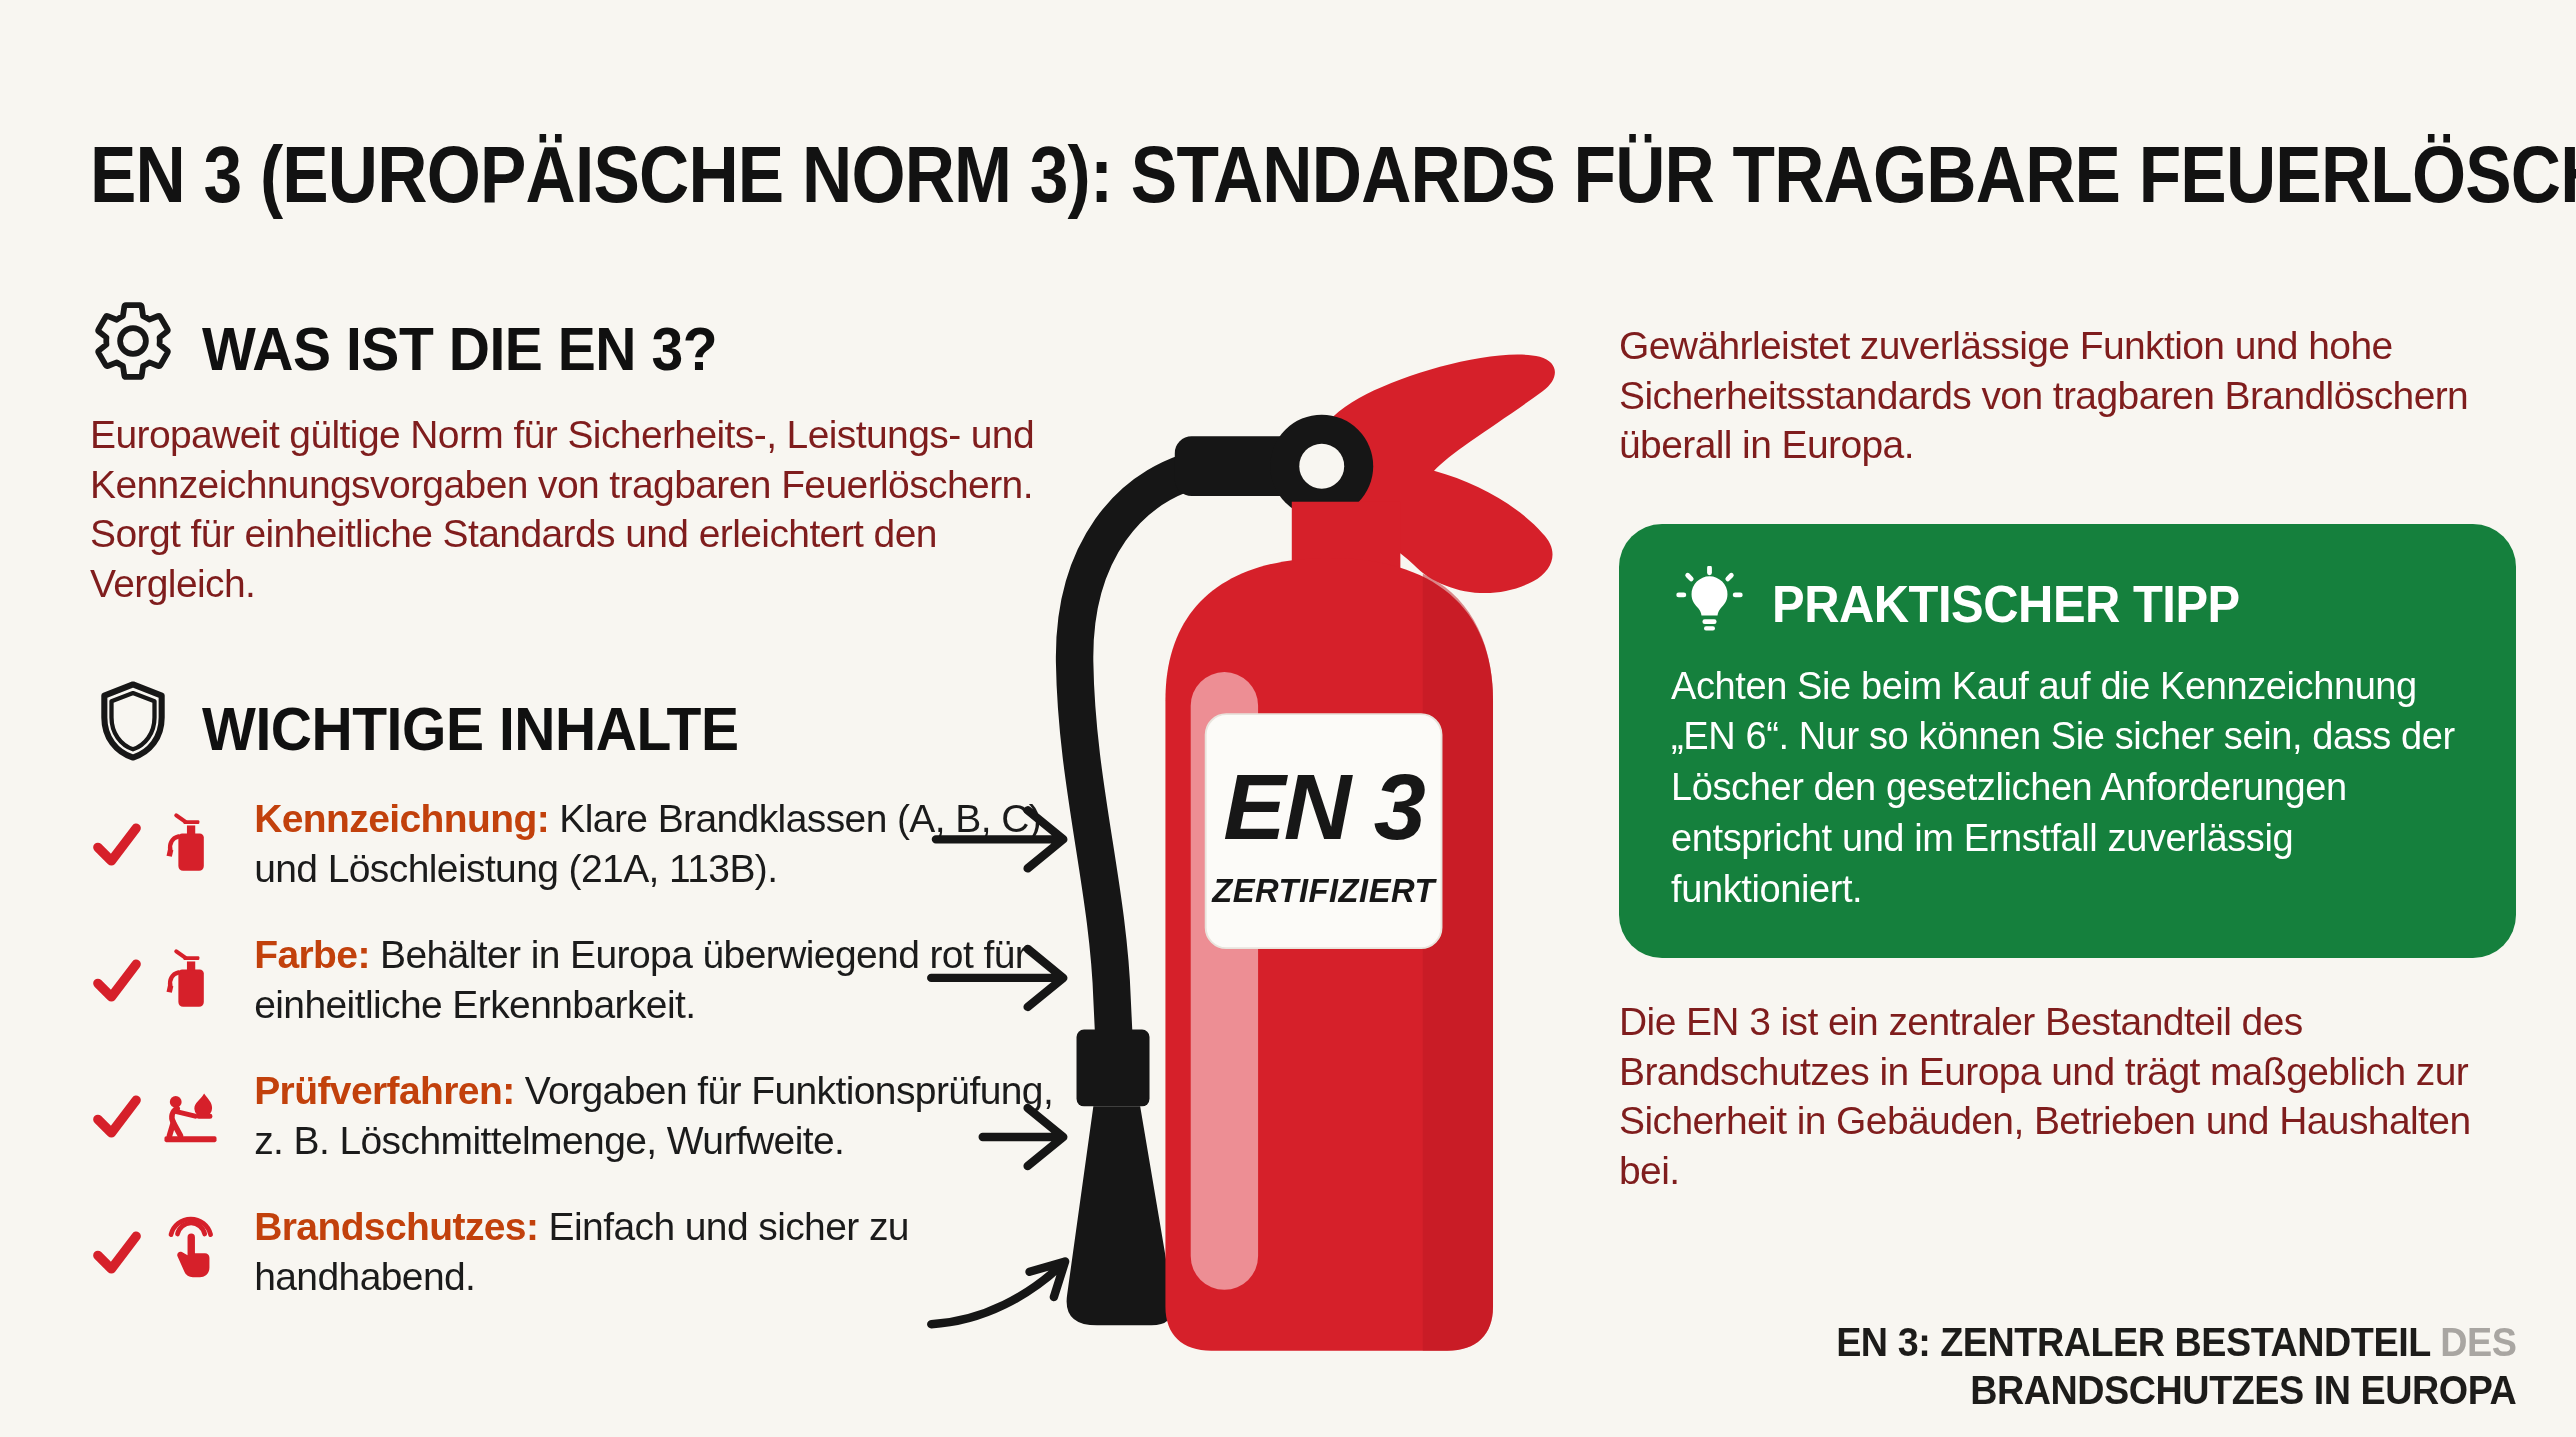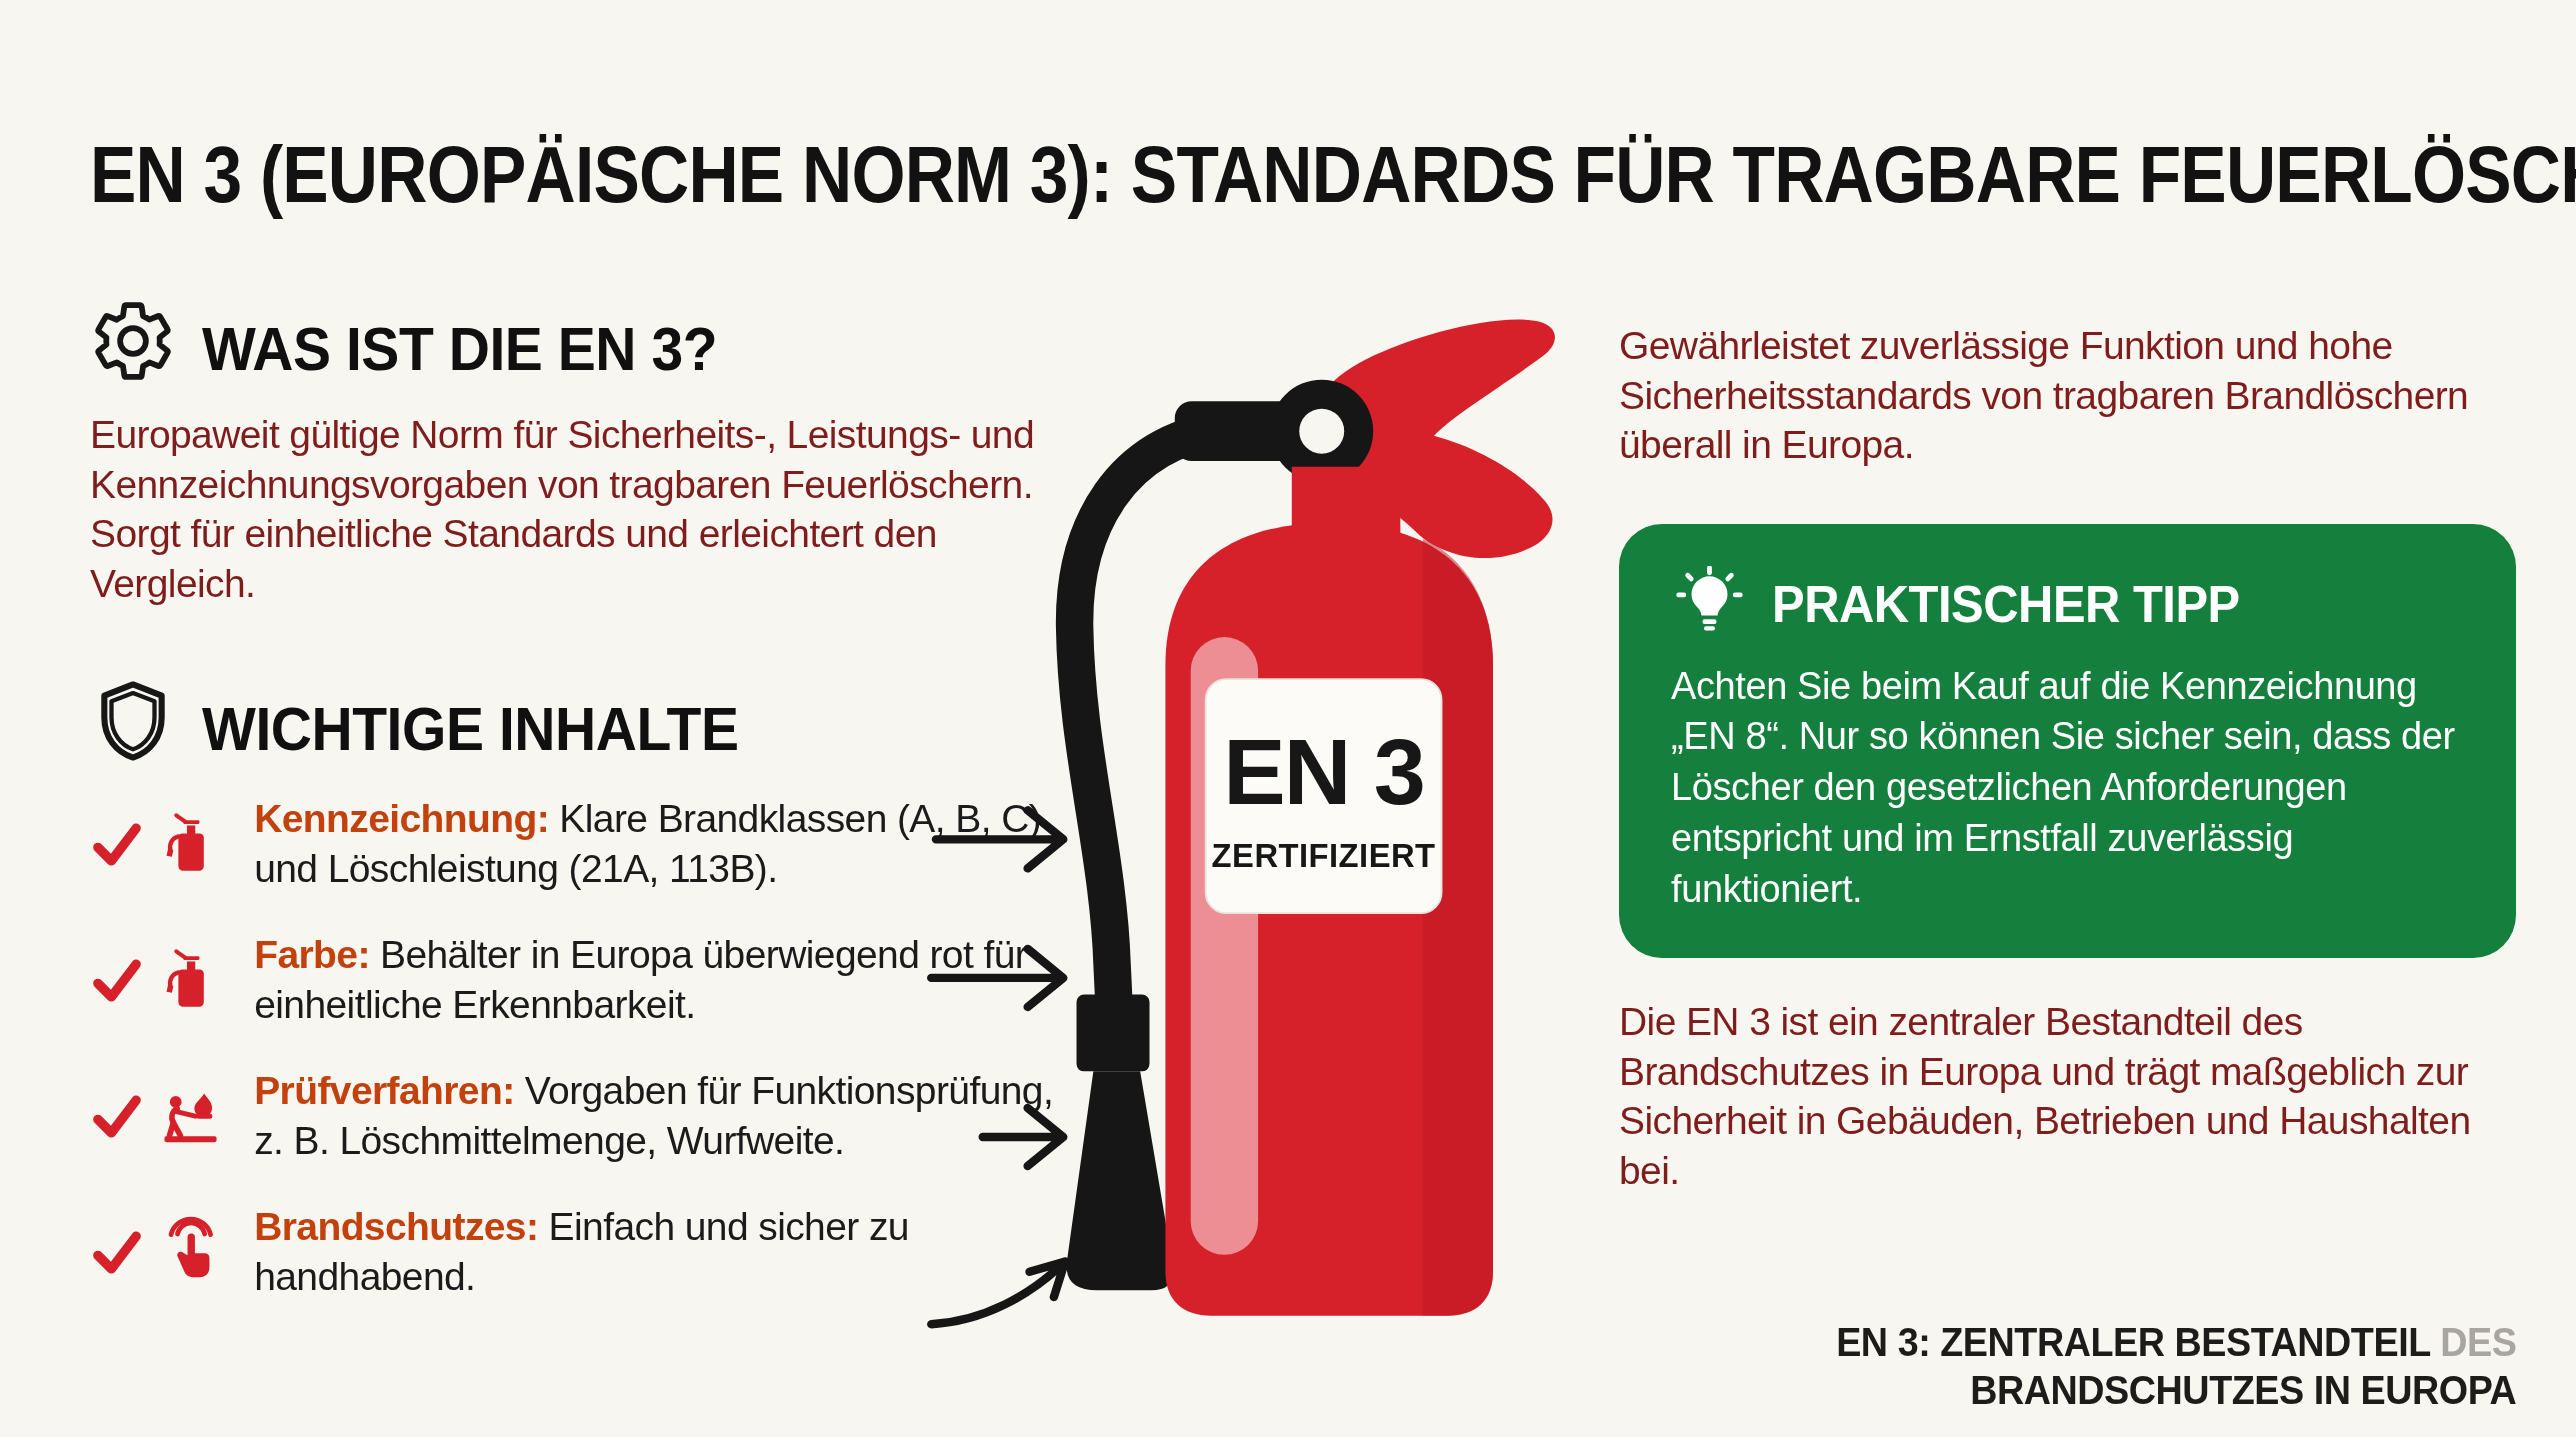--- a/index.html
+++ b/index.html
@@ -52,21 +52,21 @@
   }
   .tip-body{margin:17px 0 0 0; font-size:38px; line-height:1.34; letter-spacing:-0.4px; color:#ffffff; width:792px;}
   
   .caption{
     position:absolute; right:60px; top:1318px; text-align:right;
     font-size:41px; font-weight:700; line-height:1.18; color:#1d1c1a;
     letter-spacing:-0.5px; transform:scaleX(.92); transform-origin:right center;
   }
   .caption .faded{color:#a9a6a2; margin-left:.25em;}
   
-  .extinguisher{position:absolute; left:1011px; top:197px; width:599px; height:1189px;}
+  .extinguisher{position:absolute; left:1011px; top:232px; width:599px; height:1189px;font-style:italic;}
   .extinguisher svg{width:100%; height:100%; display:block;}
   .arrows{position:absolute; left:917px; top:786px; width:197px; height:571px;}
   .arrows svg{width:100%; height:100%; display:block;}
 </style>
 </head>
 <body>
 
 <div class="canvas">
 
   <div class="page-title">EN 3 (EUROPÄISCHE NORM 3): STANDARDS FÜR TRAGBARE FEUERLÖSCHER</div>
@@ -222,21 +222,21 @@
               <path d="M2.4 9 H4"></path>
                 <path d="M20 9 H21.6"></path>
             </g>
             <path fill="#ffffff" d="M12 3.2 a5.6 5.6 0 0 1 5.6 5.6 c0 2.2 -1.2 3.3 -2.1 4.4 c-.6 .7 -.9 1.4 -1 2.2 h-5 c-.1 -.8 -.4 -1.5 -1 -2.2 c-.9 -1.1 -2.1 -2.2 -2.1 -4.4 A5.6 5.6 0 0 1 12 3.2 z"></path>
             <rect x="9.8" y="16.6" width="4.4" height="1.5" rx=".7" fill="#ffffff"></rect>
             <rect x="10.3" y="18.8" width="3.4" height="1.3" rx=".6" fill="#ffffff"></rect>
           </svg>
         </span>
         <span class="tip-title">PRAKTISCHER TIPP</span>
       </div>
-      <p class="tip-body">Achten Sie beim Kauf auf die Kennzeichnung „EN 8“. Nur so können Sie sicher sein, dass der Löscher den gesetzlichen Anforderungen entspricht und im Ernstfall zuverlässig funktioniert.</p>
+      <p class="tip-body">Achten Sie beim Kauf auf die Kennzeichnung „EN 6“. Nur so können Sie sicher sein, dass der Löscher den gesetzlichen Anforderungen entspricht und im Ernstfall zuverlässig funktioniert.</p>
     </div>
 
     <p class="body-text" style="margin-top:39px; width:899px;">Die EN 3 ist ein zentraler Bestandteil des Brandschutzes in Europa und trägt maßgeblich zur Sicherheit in Gebäuden, Betrieben und Haushalten bei.</p>
   </div>
 
   <div class="caption">
     <span>EN 3: ZENTRALER BESTANDTEIL</span><span class="faded">DES</span><br>
     <span>BRANDSCHUTZES IN EUROPA</span>
   </div>
 

